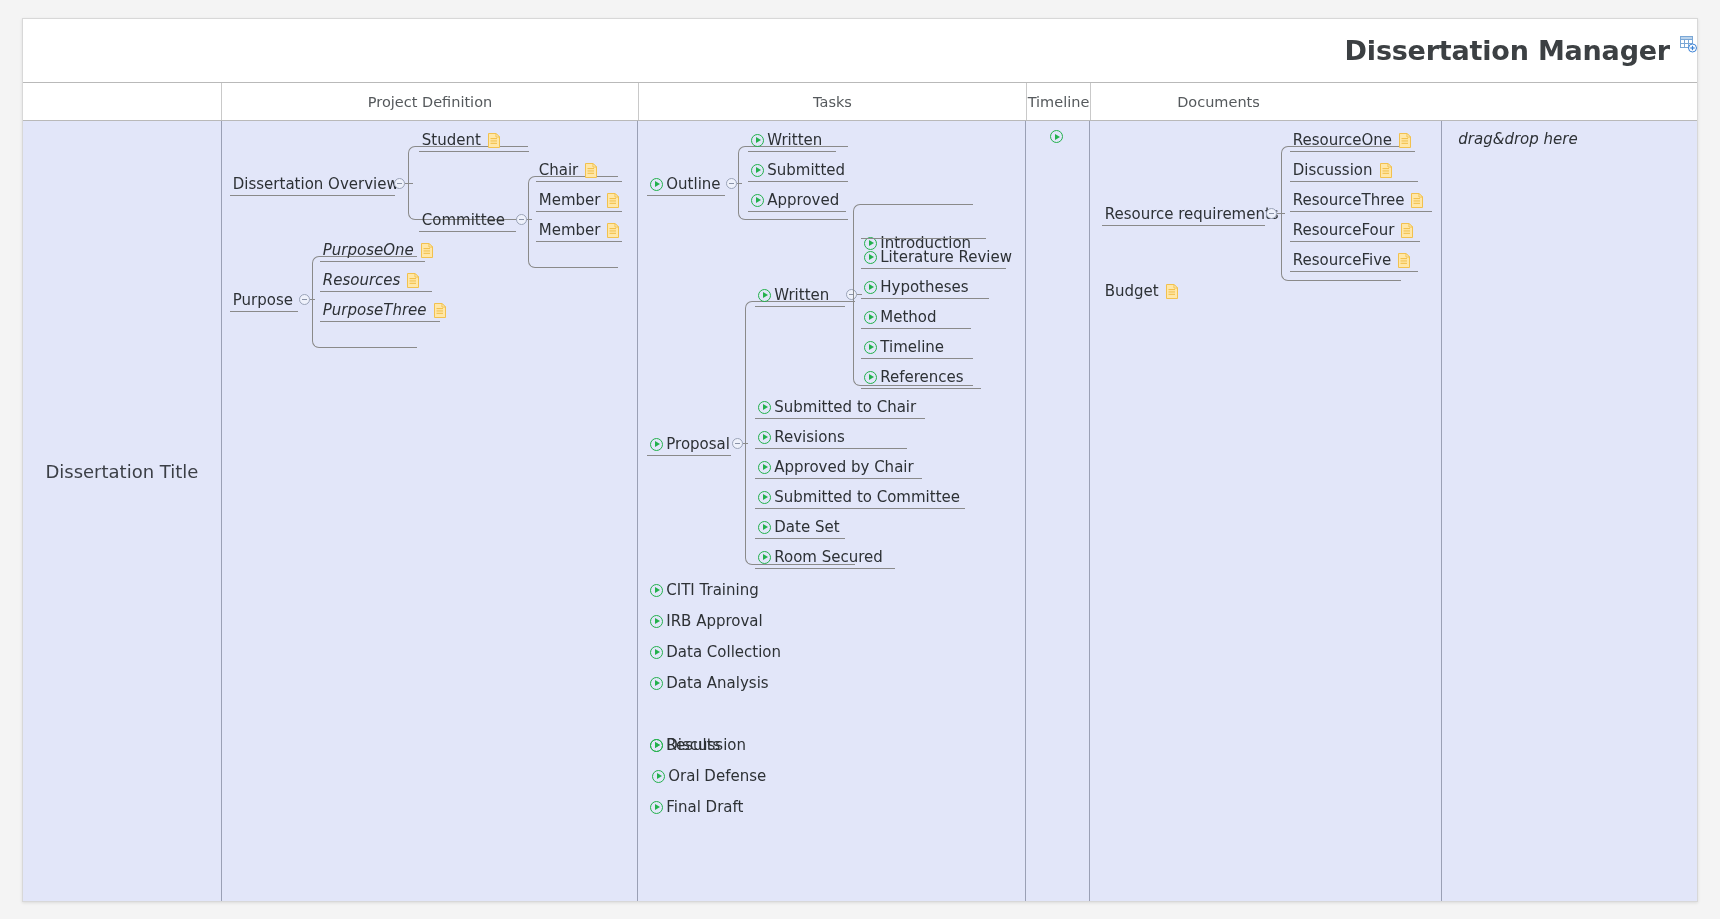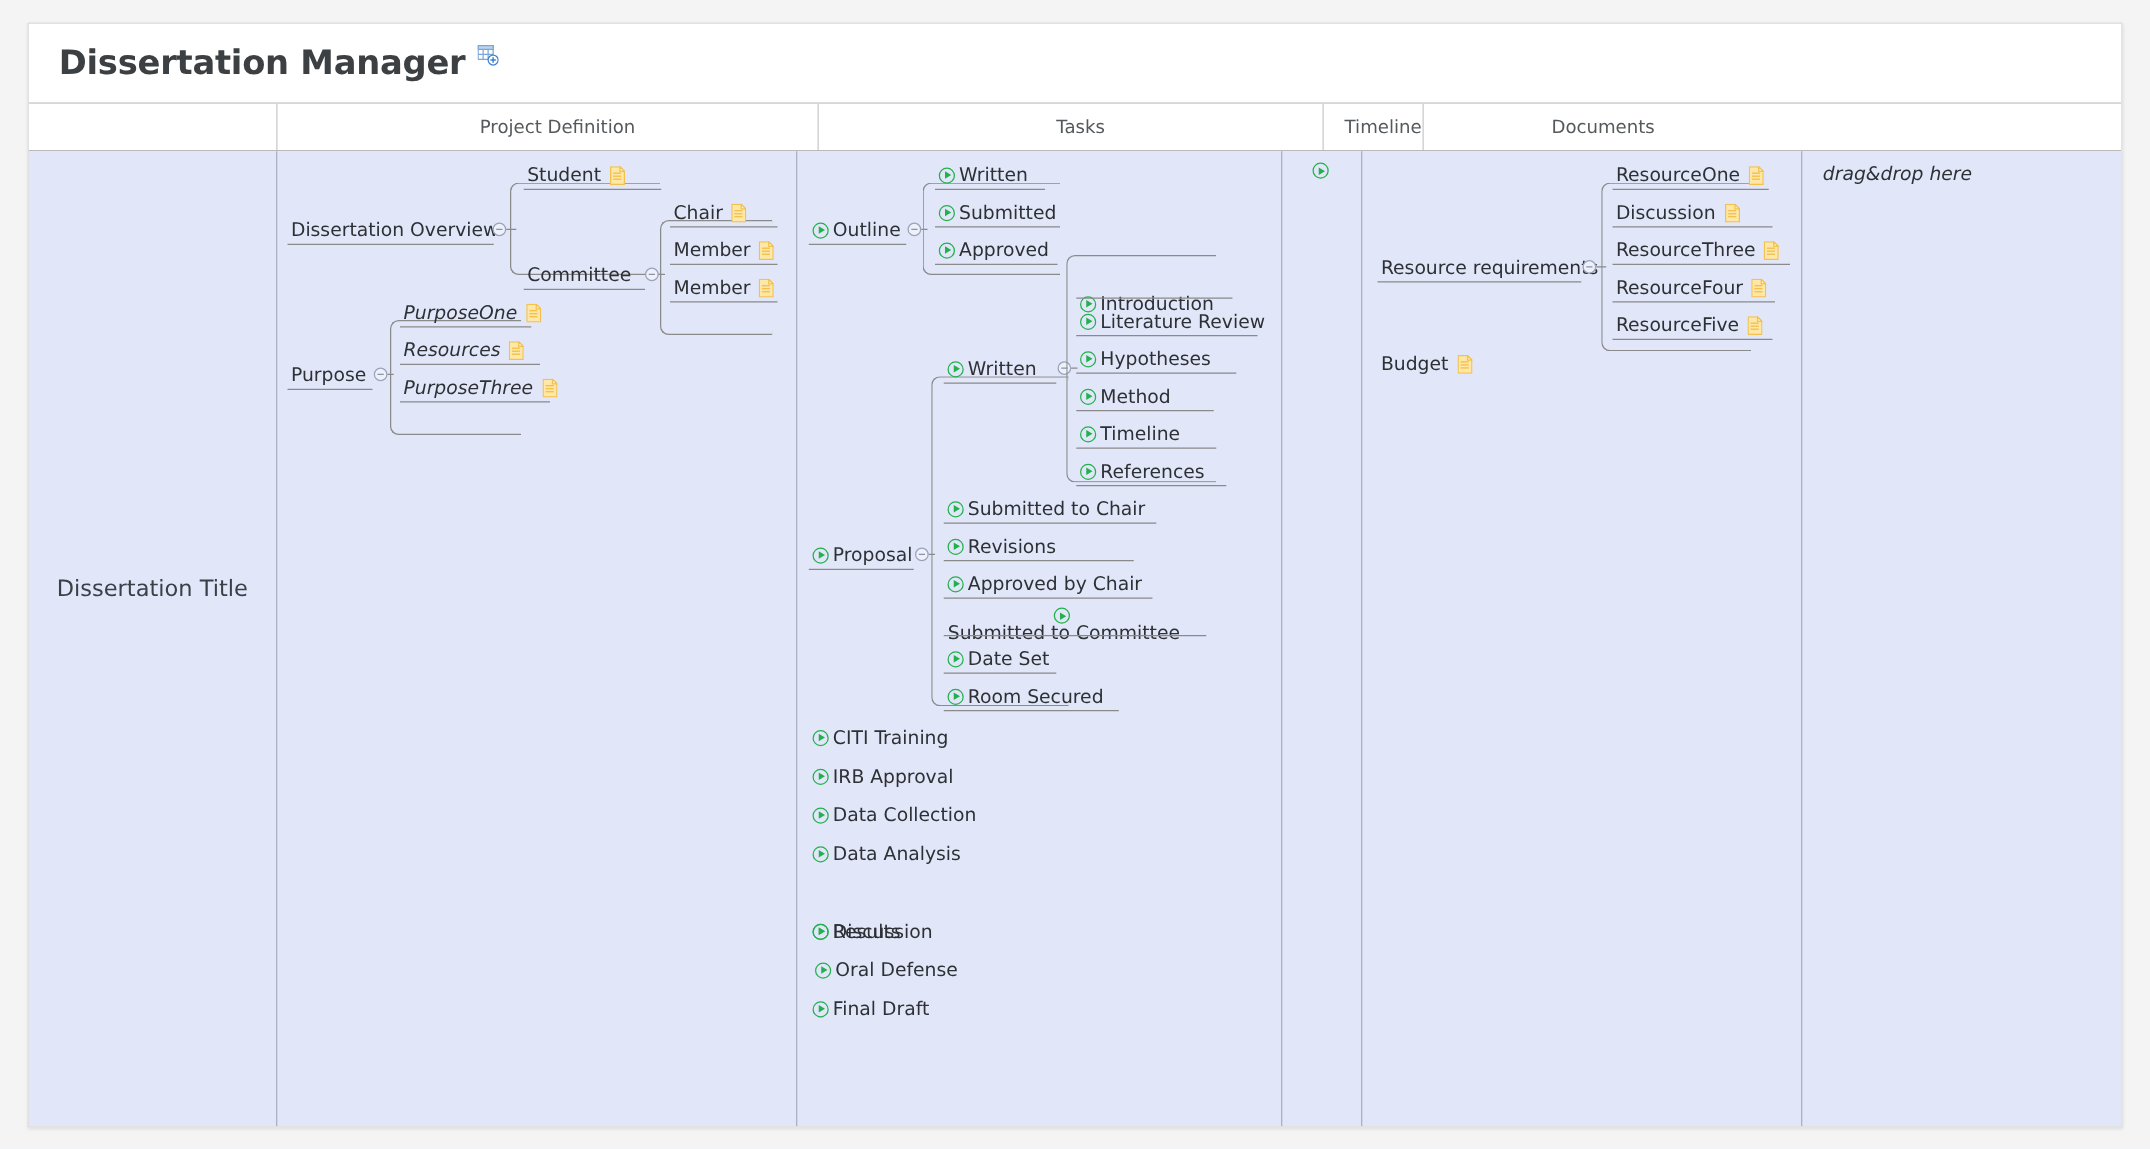--- a/index.html
+++ b/index.html
@@ -19,41 +19,41 @@
     overflow: hidden;
   }
   
   .titlebar {
     height: 64px;
     display: flex;
     align-items: center;
     padding-left: 24px;
     background: #fff;
     border-bottom: 1px solid #b9b9b9;
+    justify-content: flex-end;
   }
   .app-title {
     font-size: 27px;
     font-weight: bold;
     color: #3c4043;
     letter-spacing: -0.2px;
   }
   .add-sheet-icon {
     margin-left: 10px;
     position: relative;
     top: -6px;
     width: 17px; height: 17px;
     display: inline-block;
   }
   
   .colheader {
     display: flex;
     height: 38px;
     border-bottom: 1px solid #b9b9b9;
     background: #fff;
-    gap: 16px;
   }
   .colheader > div {
     display: flex;
     align-items: center;
     justify-content: center;
     font-size: 14.5px;
     color: #55595c;
     border-right: 1px solid #c9c9c9;
     height: 100%;
   }
@@ -435,21 +435,21 @@
         <span class="lbl">Revisions</span>
       </div>
       <div class="uline" style="left:117px; top:327px; width:152px;"></div>
 
       <div class="node" style="left:117px; top:335px;">
         <span class="play"></span>
         <span class="lbl">Approved by Chair</span>
       </div>
       <div class="uline" style="left:117px; top:357px; width:167px;"></div>
 
-      <div class="node" style="left:117px; top:365px;flex-direction:column;">
+      <div class="node" style="left:117px; top:365px;">
         <span class="play"></span>
         <span class="lbl">Submitted to Committee</span>
       </div>
       <div class="uline" style="left:117px; top:387px; width:210px;"></div>
 
       <div class="node" style="left:117px; top:395px;">
         <span class="play"></span>
         <span class="lbl">Date Set</span>
       </div>
       <div class="uline" style="left:117px; top:417px; width:90px;"></div>

